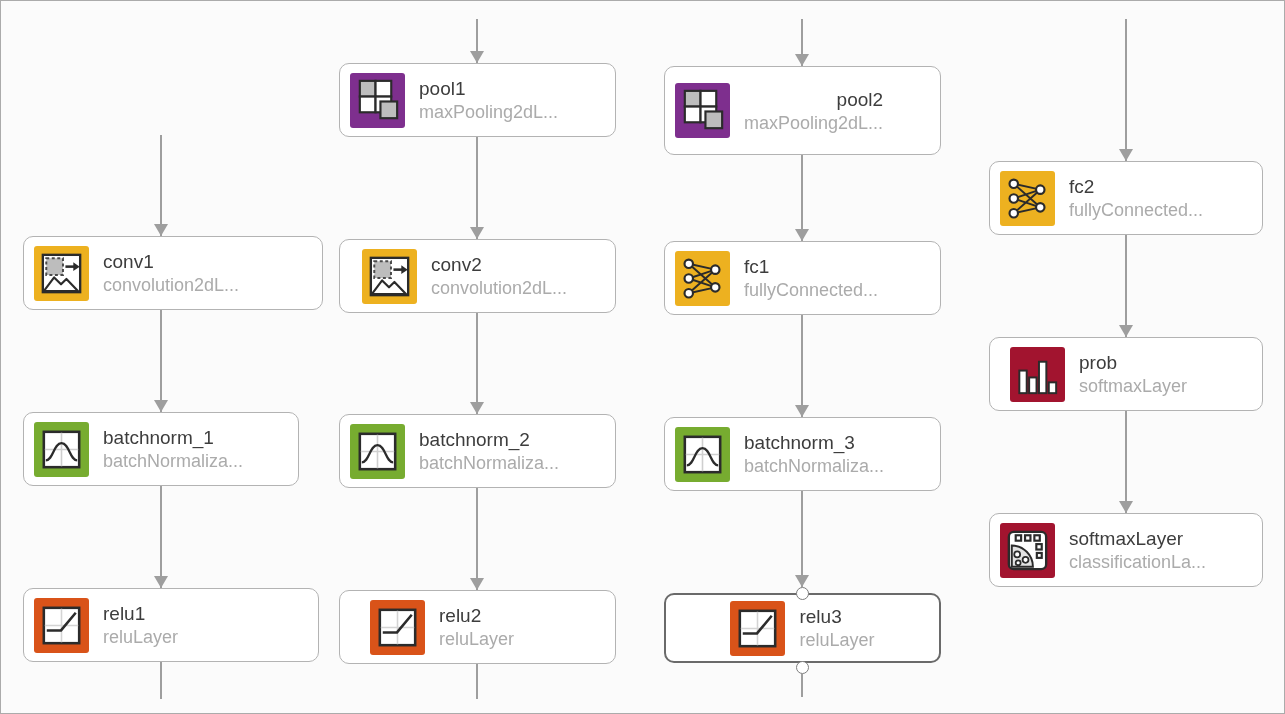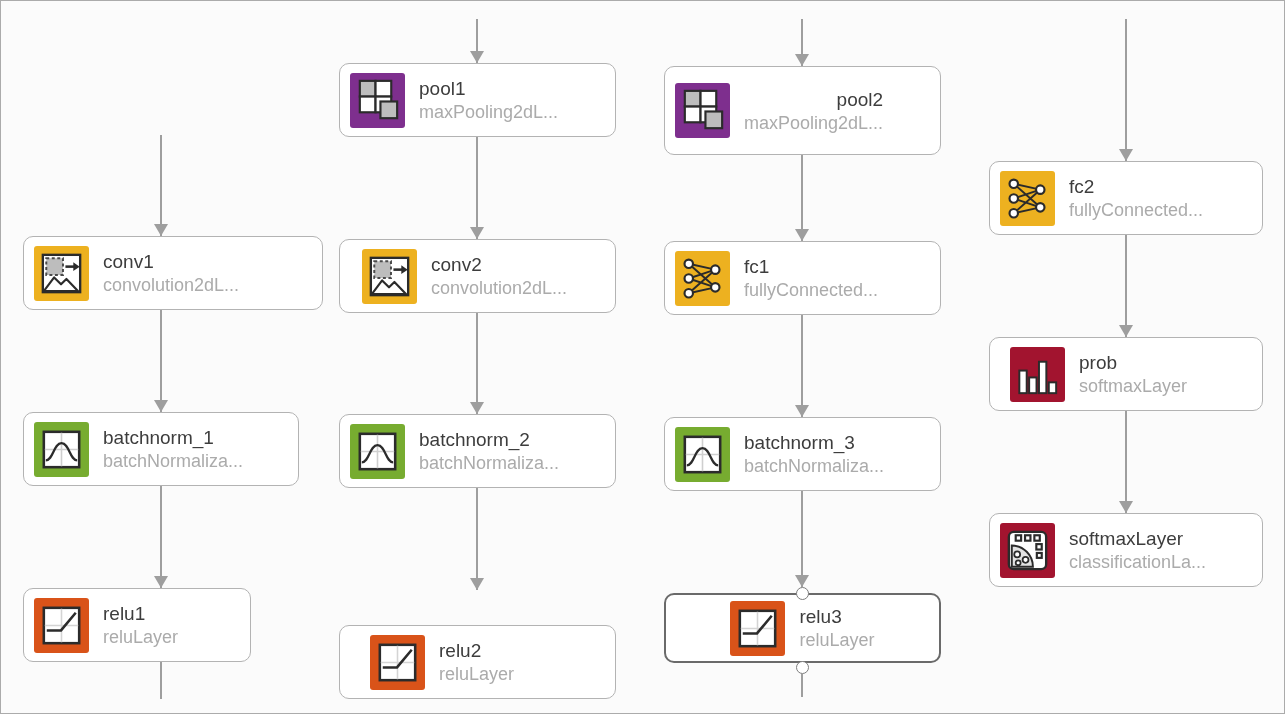--- a/index.html
+++ b/index.html
@@ -126,21 +126,21 @@
           <rect x="10" y="10" width="36" height="36" fill="#fff" stroke="#2B2B2B" stroke-width="2.6"></rect>
           <path d="M28 11 V45 M11 28 H45" fill="none" stroke="#CFCFCF" stroke-width="1.6"></path>
           <path d="M12 39 C19.5 39 20 21.5 28 21.5 C36 21.5 36.5 39 44 39" fill="none" stroke="#2B2B2B" stroke-width="2.3"></path>
         </svg>
       </div>
       <div class="node-text">
         <div class="node-title">batchnorm_1</div>
         <div class="node-subtitle">batchNormaliza...</div>
       </div>
     </div>
-    <div class="node" style="left: 22px; top: 587px; width: 228px; height: 74px; align-items: center;">
+    <div class="node" style="left: 22px; top: 587px; width: 296px; height: 74px; align-items: center;">
       <div class="node-icon" style="background: rgb(217, 83, 25);">
         <svg viewBox="0 0 56 56">
           <rect x="10" y="10" width="36" height="36" fill="#fff" stroke="#2B2B2B" stroke-width="2.6"></rect>
           <path d="M28 11 V45 M11 28 H45" fill="none" stroke="#D4D4D4" stroke-width="1.6"></path>
           <path d="M13 33 H27.5 L42.5 15" fill="none" stroke="#2B2B2B" stroke-width="2.6"></path>
         </svg>
       </div>
       <div class="node-text">
         <div class="node-title">relu1</div>
         <div class="node-subtitle">reluLayer</div>
@@ -182,21 +182,21 @@
           <rect x="10" y="10" width="36" height="36" fill="#fff" stroke="#2B2B2B" stroke-width="2.6"></rect>
           <path d="M28 11 V45 M11 28 H45" fill="none" stroke="#CFCFCF" stroke-width="1.6"></path>
           <path d="M12 39 C19.5 39 20 21.5 28 21.5 C36 21.5 36.5 39 44 39" fill="none" stroke="#2B2B2B" stroke-width="2.3"></path>
         </svg>
       </div>
       <div class="node-text">
         <div class="node-title">batchnorm_2</div>
         <div class="node-subtitle">batchNormaliza...</div>
       </div>
     </div>
-    <div class="node" style="left: 338px; top: 624px; width: 277px; height: 74px; padding-left: 30px;">
+    <div class="node" style="left: 338px; top: 589px; width: 277px; height: 74px; padding-left: 30px;">
       <div class="node-icon" style="background: rgb(217, 83, 25);">
         <svg viewBox="0 0 56 56">
           <rect x="10" y="10" width="36" height="36" fill="#fff" stroke="#2B2B2B" stroke-width="2.6"></rect>
           <path d="M28 11 V45 M11 28 H45" fill="none" stroke="#D4D4D4" stroke-width="1.6"></path>
           <path d="M13 33 H27.5 L42.5 15" fill="none" stroke="#2B2B2B" stroke-width="2.6"></path>
         </svg>
       </div>
       <div class="node-text">
         <div class="node-title">relu2</div>
         <div class="node-subtitle">reluLayer</div>

